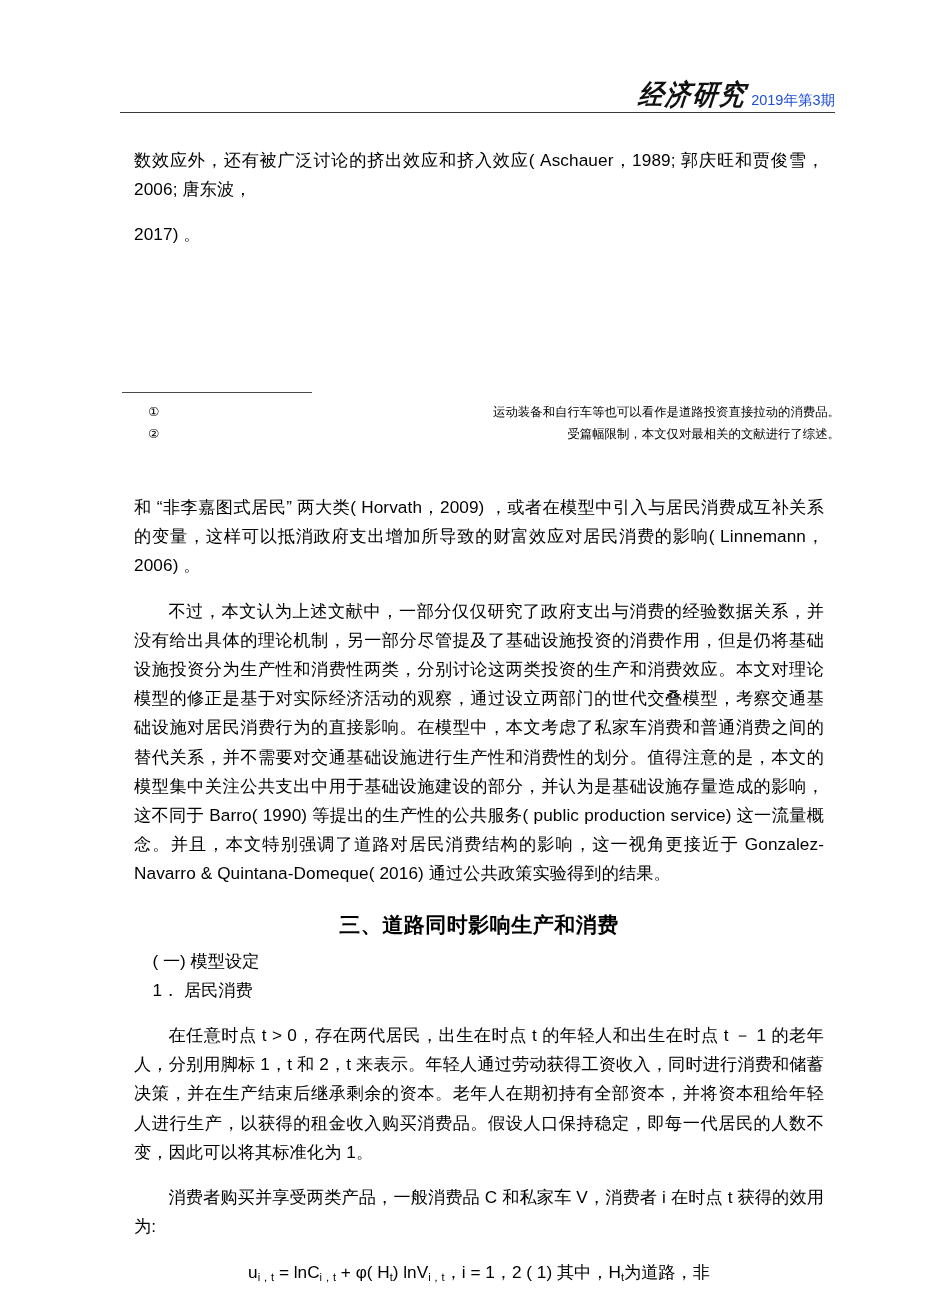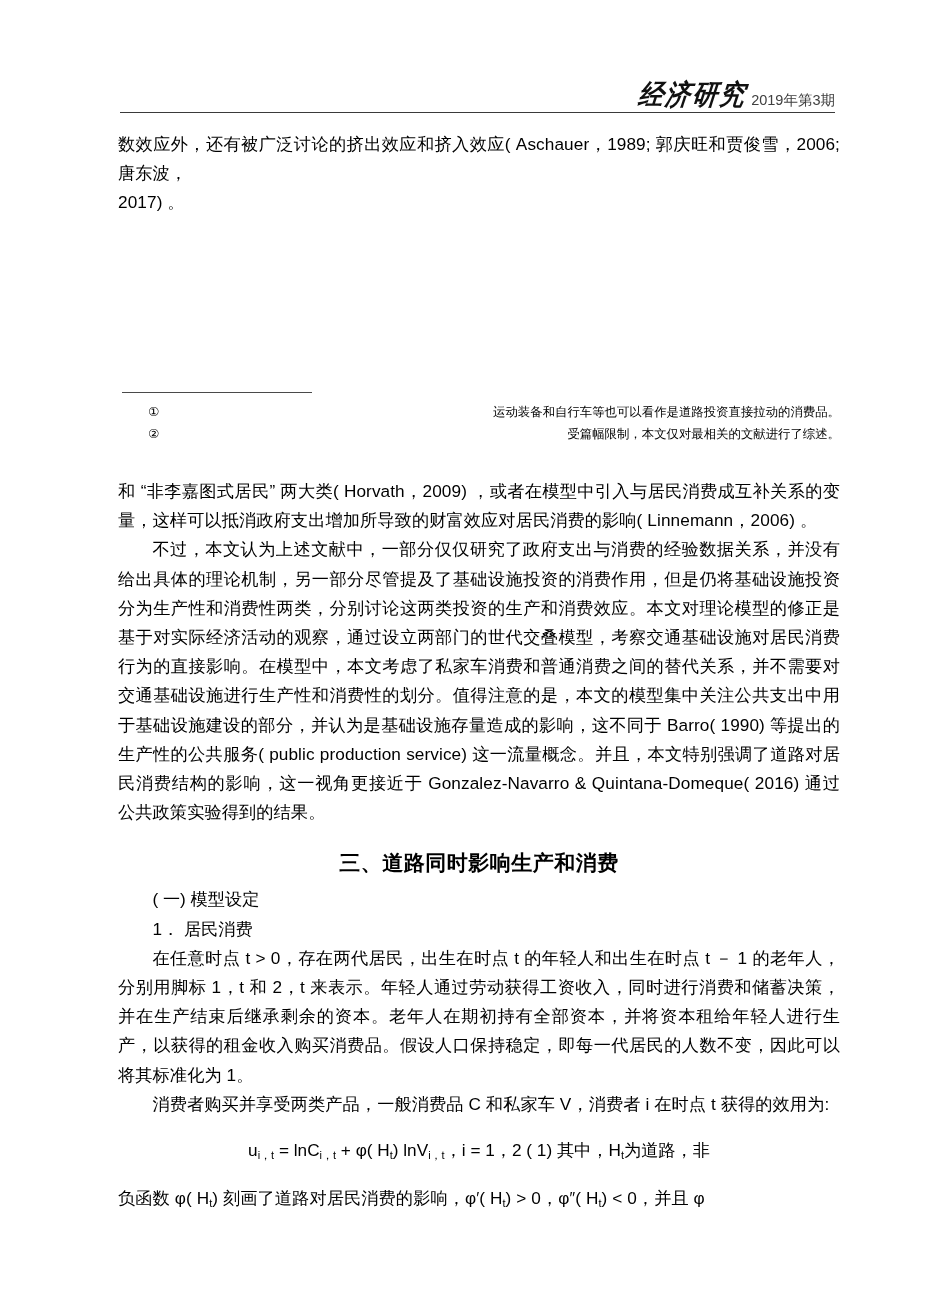--- a/index.html
+++ b/index.html
@@ -45,37 +45,37 @@
     color: #111;
     transform: skewX(-6deg) scaleY(1.12);
     transform-origin: bottom right;
     white-space: nowrap;
   }
   .issue-label {
     font-size: 14.5px;
     line-height: 1;
     padding-bottom: 1px;
     white-space: nowrap;
-    color: #404040;
+    color: #1d4ed8;
   }
   .runhead-rule {
     margin-top: 4px;
     border-bottom: 1.6px solid #3a3a3a;
     width: 100%;
   }
 
   
   .content {
     position: absolute;
     left: 118px;
     top: 130px;
     width: 722px;
   }
   p.body {
-    margin: 0;
+    margin: 16px;
     font-size: 17.2px;
     line-height: 29.2px;
     text-align: justify;
     text-justify: inter-ideograph;
     letter-spacing: 0.1px;
     color: #000;
   }
   p.indent {
     text-indent: 2em;
   }

